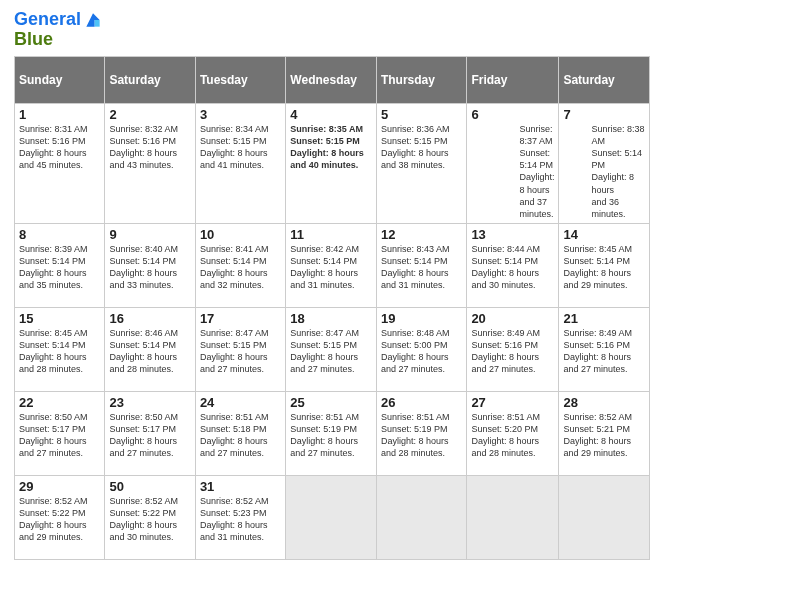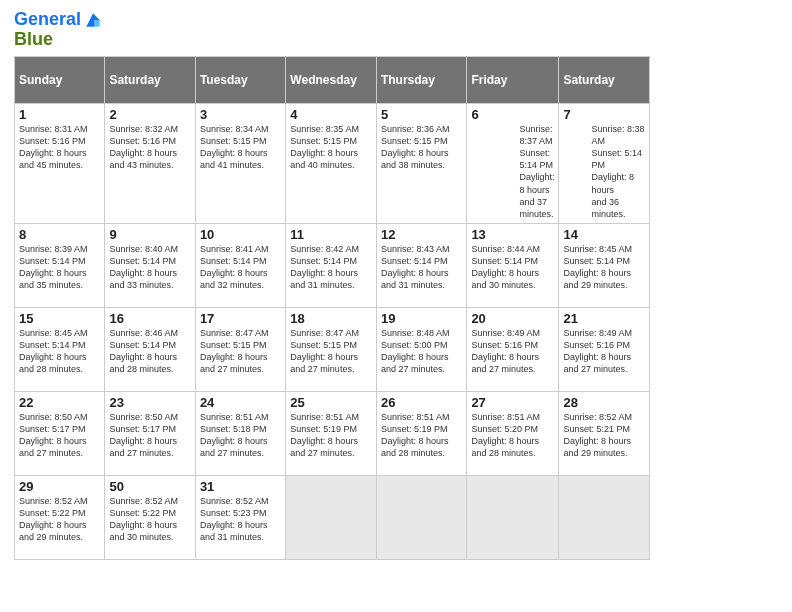--- a/index.html
+++ b/index.html
@@ -153,21 +153,21 @@
           </td>
           <td>
             <span class="day-num">3</span>
             <div class="day-info" style="white-space: pre-line;">Sunrise: 8:34 AM
 Sunset: 5:15 PM
 Daylight: 8 hours
 and 41 minutes.</div>
           </td>
           <td>
             <span class="day-num">4</span>
-            <div class="day-info" style="white-space: pre-line;">Sunrise: 8:35 AM
+            <div class="day-info" style="white-space: pre-line; font-weight: bold;">Sunrise: 8:35 AM
 Sunset: 5:15 PM
 Daylight: 8 hours
 and 40 minutes.</div>
           </td>
           <td>
             <span class="day-num">5</span>
             <div class="day-info" style="white-space: pre-line;">Sunrise: 8:36 AM
 Sunset: 5:15 PM
 Daylight: 8 hours
 and 38 minutes.</div>

